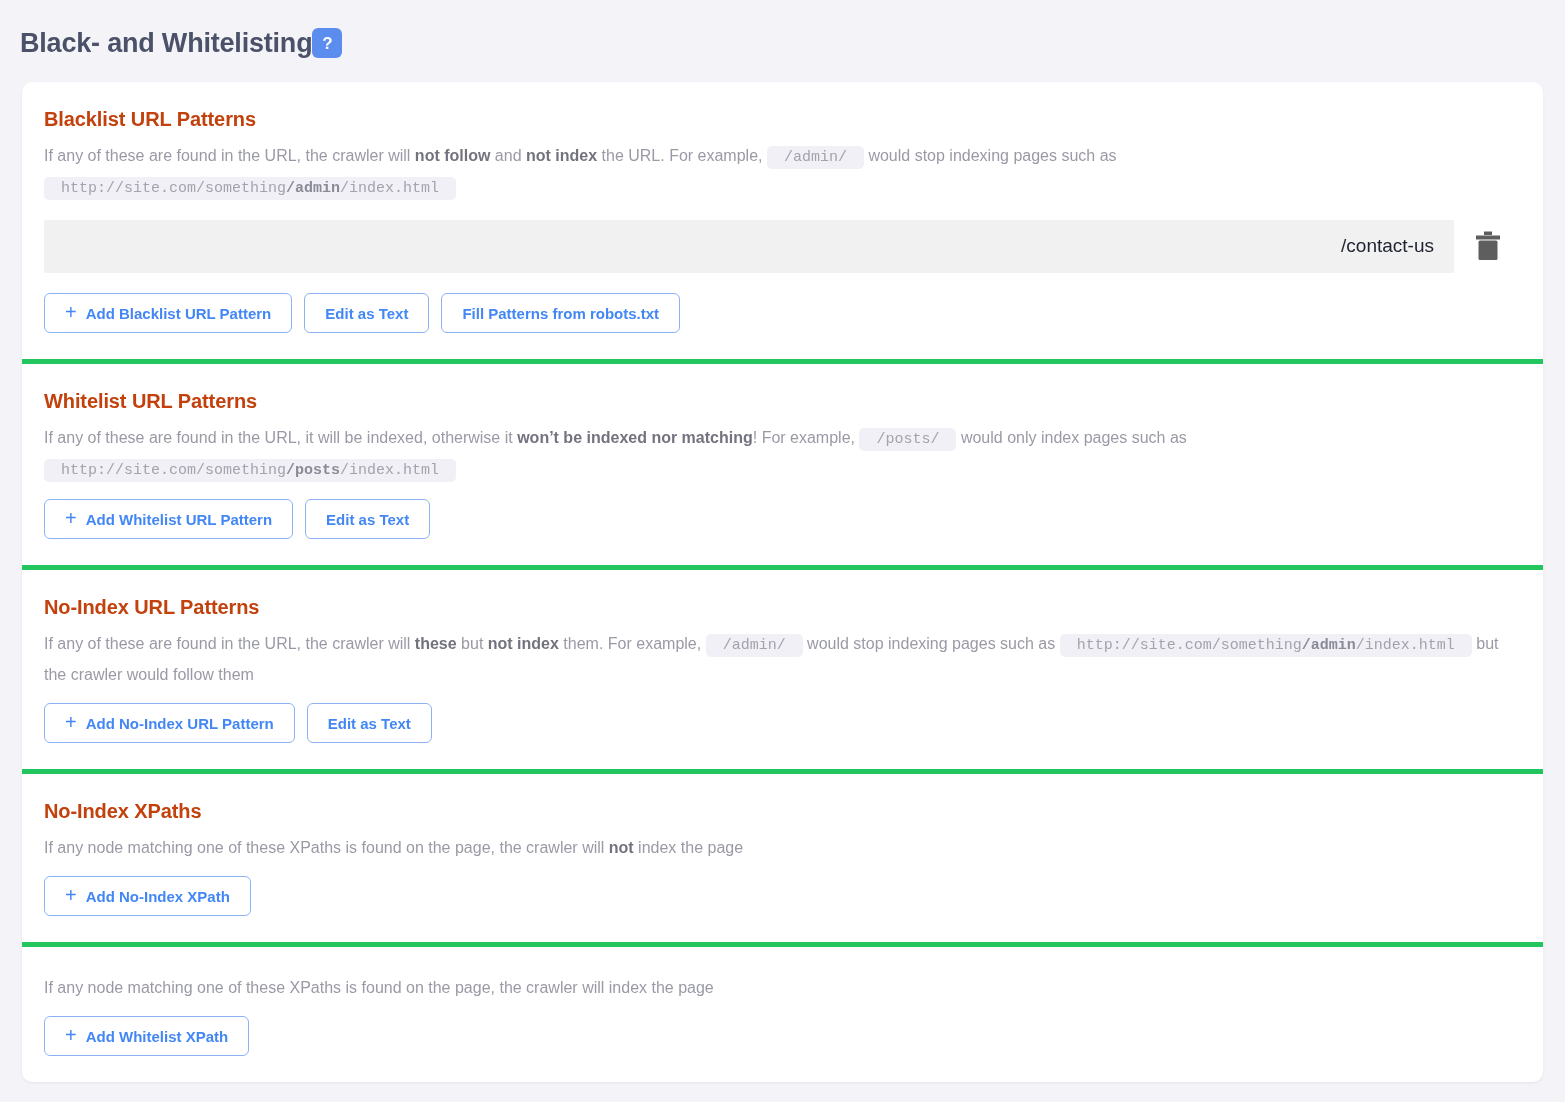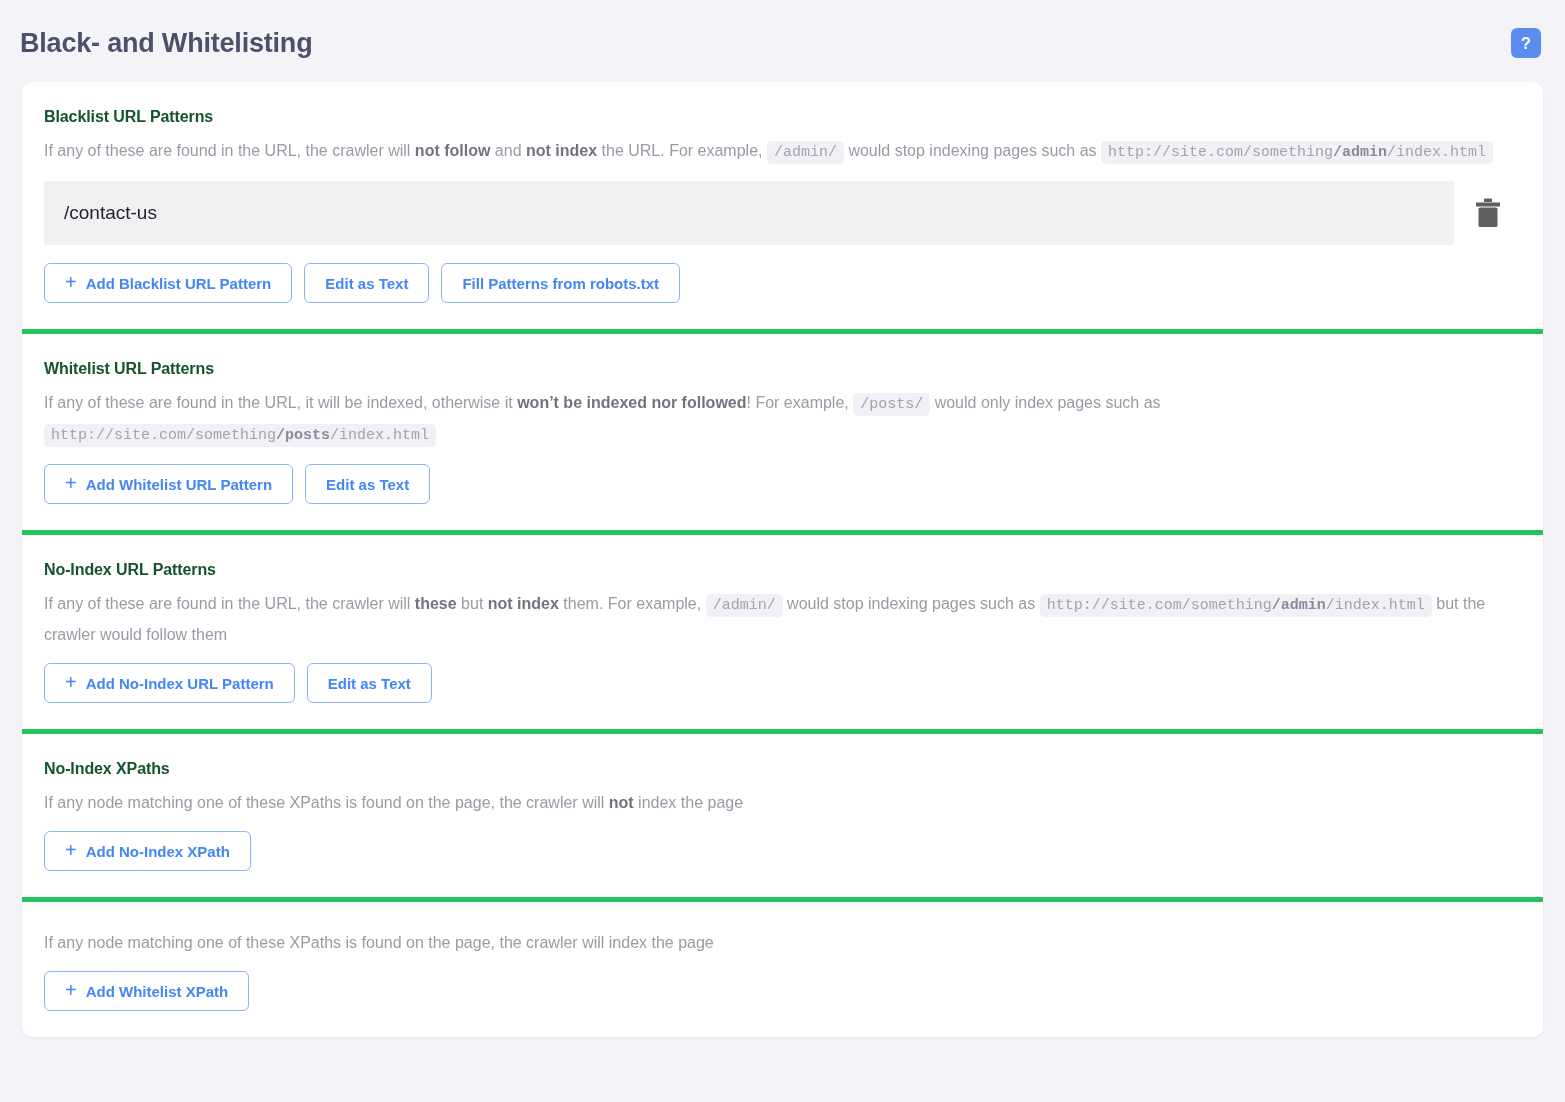--- a/index.html
+++ b/index.html
@@ -8,21 +8,20 @@
     width: 1565px; height: 1102px;
     background: #f4f4f8;
     font-family: "Liberation Sans", sans-serif;
     -webkit-font-smoothing: antialiased;
   }
 
   .page-header {
     height: 72px;
     display: flex;
     align-items: center;
-    justify-content: space-between;
     padding: 14px 24px 0 20px;
   }
   .page-title {
     font-size: 27px;
     font-weight: 700;
     color: #4a5169;
     letter-spacing: -0.2px;
   }
   .help-button {
     width: 30px; height: 30px;
@@ -48,63 +47,64 @@
     overflow: hidden;
   }
 
   .section {
     padding: 26px 22px 26px 22px;
     border-top: 5px solid #22c55e;
   }
   .section:first-child { border-top: none; }
 
   .section-title {
-    font-size: 16px;
-    font-weight: 700;
-    color: #14532d;
+    font-size: 20px;
+    font-weight: 700;
+    color: #c2410c;
     margin: 0 0 10px 0;
     letter-spacing: -0.1px;
   }
 
   .section-desc {
     font-size: 16px;
     line-height: 29px;
     color: #9a9aa6;
     margin: 0 0 14px 0;
     max-width: 1460px;
   }
   .section-desc b { color: #73737f; font-weight: 700; }
   .section-desc .code {
     font-family: "Liberation Mono", monospace;
     font-size: 15px;
     background: #f1f0f6;
     color: #a3a3ae;
     border-radius: 5px;
-    padding: 3px 7px;
+    padding: 3px 17px;
     white-space: nowrap;
   }
   .section-desc .code b { color: #8b8b98; font-weight: 700; }
 
   .pattern-row {
     display: flex;
     align-items: center;
     gap: 0;
     margin-bottom: 18px;
   }
   .pattern-input {
     flex: 0 0 1410px;
-    height: 64px;
+    height: 53px;
     background: #f1f1f1;
     border: none;
     border-radius: 2px;
     font-family: "Liberation Sans", sans-serif;
     font-size: 19px;
     color: #1d2130;
     padding: 0 20px;
     outline: none;
+    text-align: right;
   }
   .delete-button {
     width: 80px;
     height: 58px;
     display: flex;
     align-items: center;
     justify-content: center;
     background: transparent;
     border: none;
     cursor: pointer;
@@ -174,21 +174,21 @@
         <button class="btn-outline">
           <span>Edit as Text</span>
         </button>
         <button class="btn-outline">
           <span>Fill Patterns from robots.txt</span>
         </button>
       </div>
     </div>
     <div class="section">
       <h2 class="section-title">Whitelist URL Patterns</h2>
-      <p class="section-desc"><span>If any of these are found in the URL, it will be indexed, otherwise it </span><b>won’t be indexed nor followed</b><span>! For example, </span><span class="code">/posts/</span><span> would only index pages such as </span><span class="code">http://site.com/something<b>/posts</b>/index.html</span></p>
+      <p class="section-desc"><span>If any of these are found in the URL, it will be indexed, otherwise it </span><b>won’t be indexed nor matching</b><span>! For example, </span><span class="code">/posts/</span><span> would only index pages such as </span><span class="code">http://site.com/something<b>/posts</b>/index.html</span></p>
       <div class="button-row">
         <button class="btn-outline">
           <span class="plus">+</span>
           <span>Add Whitelist URL Pattern</span>
         </button>
         <button class="btn-outline">
           <span>Edit as Text</span>
         </button>
       </div>
     </div>

